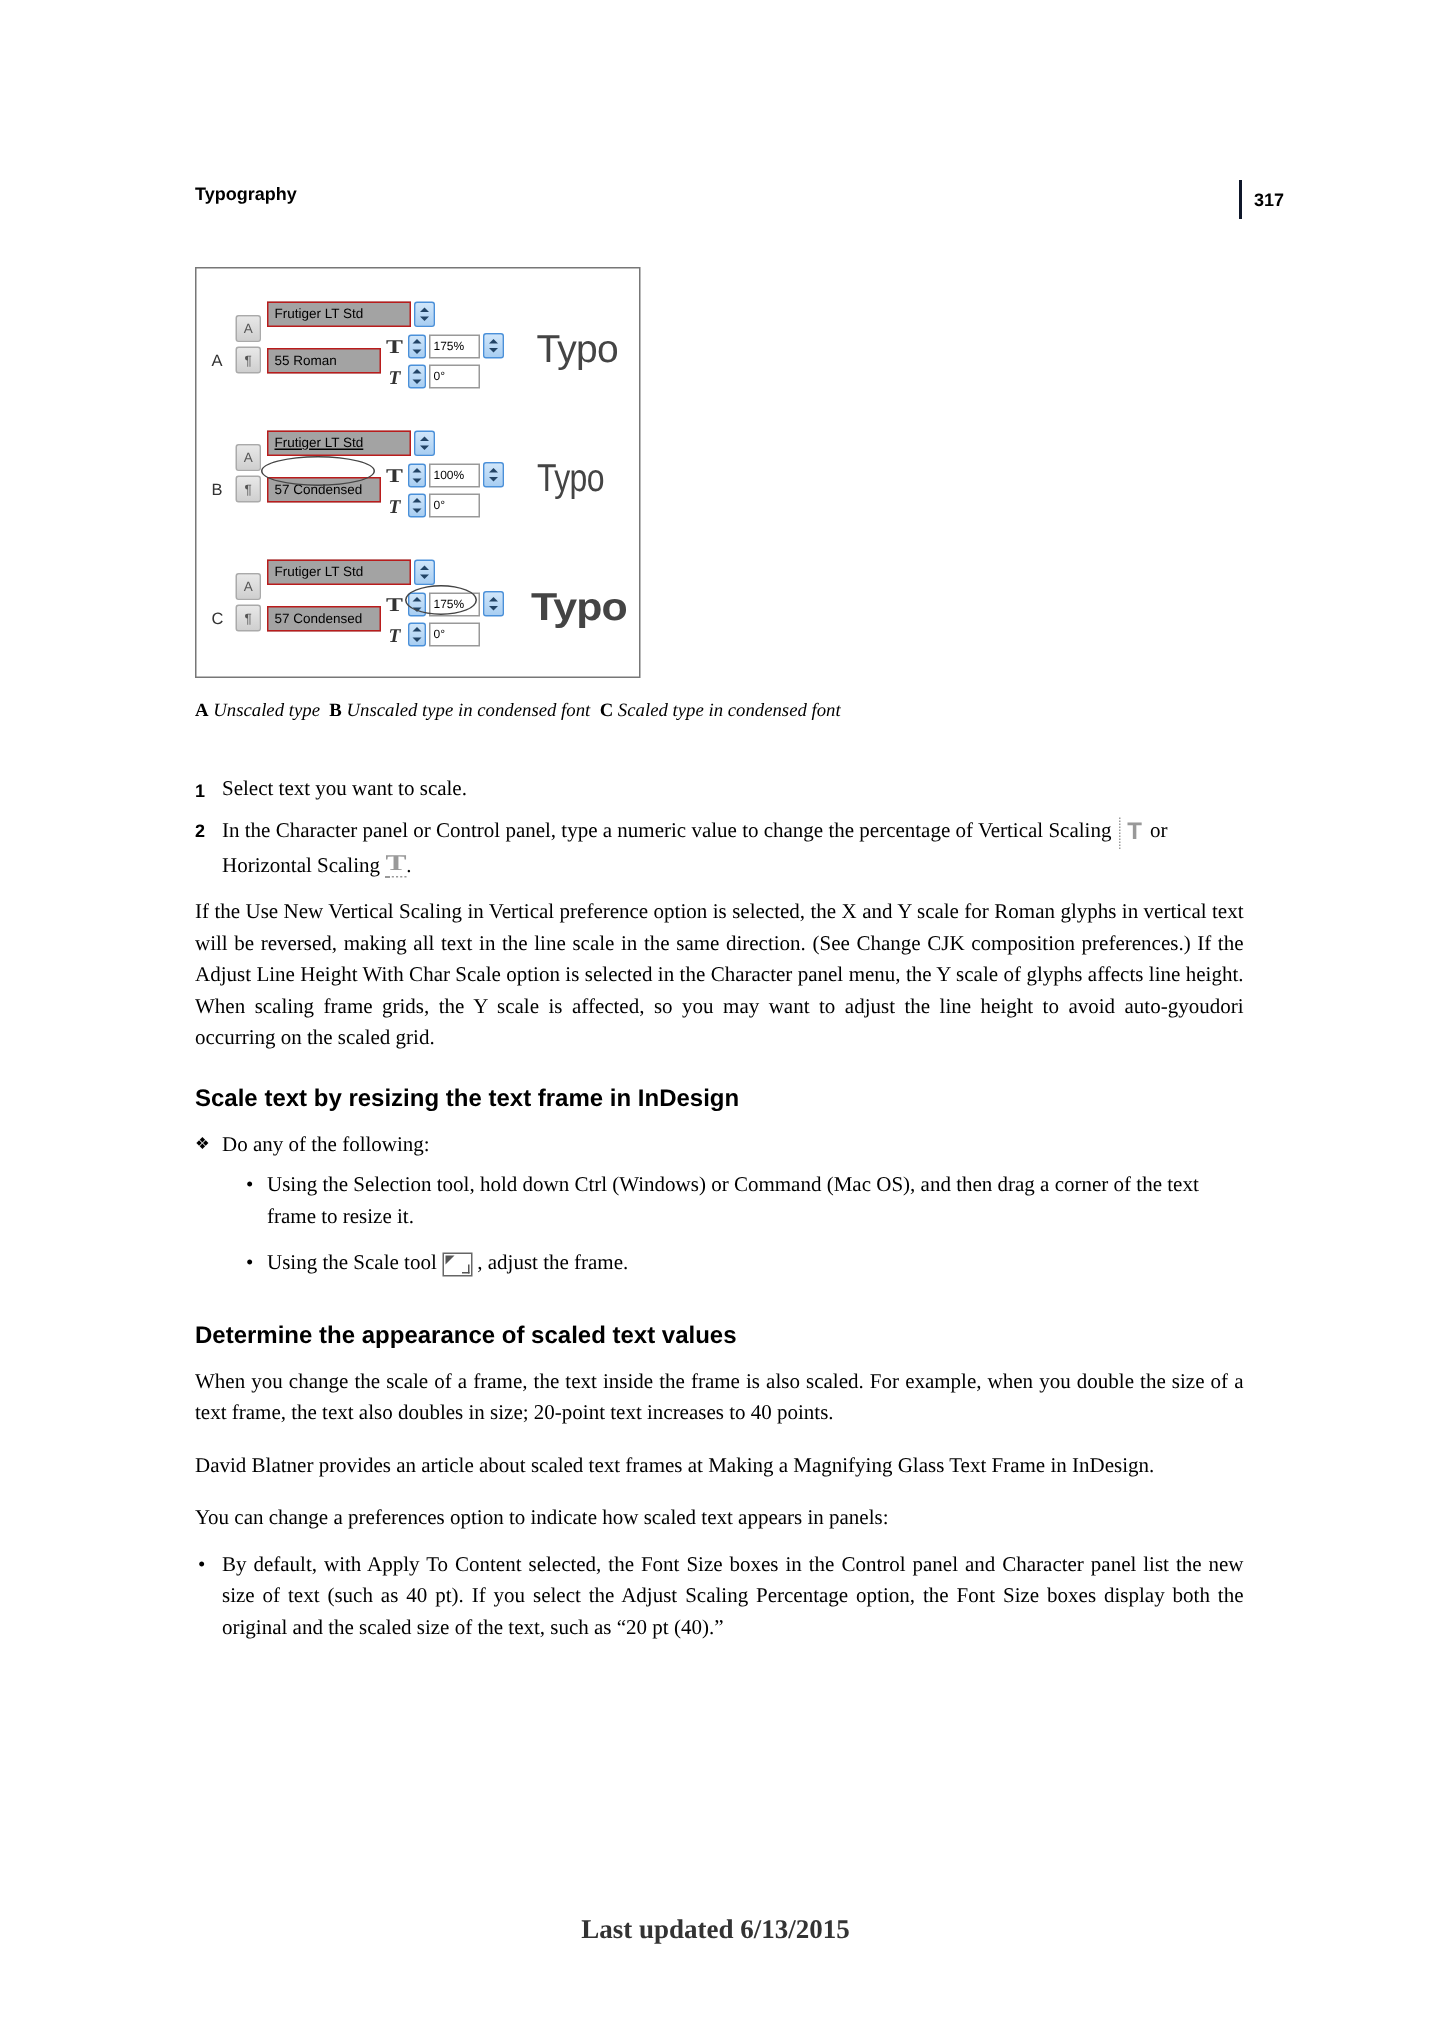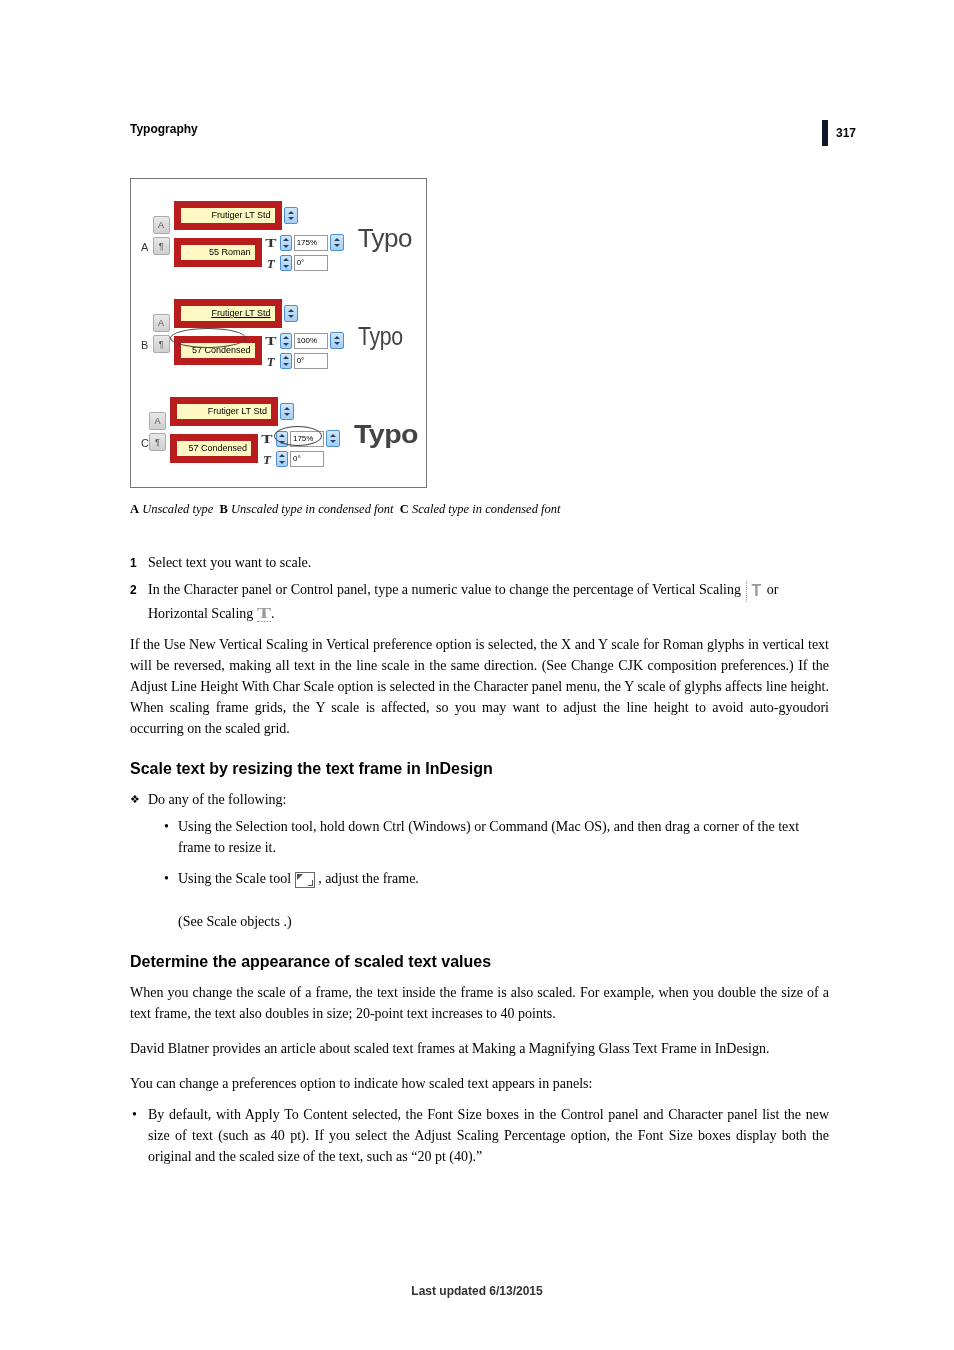--- a/index.html
+++ b/index.html
@@ -15,21 +15,21 @@
     width: 954px;
     height: 1350px;
     position: relative;
     box-sizing: border-box;
     padding: 120px 125px 60px 130px;
   }
   .page-number-box {
     position: absolute;
     top: 120px;
     right: 98px;
-    border-left: 6px solid #0f172a;
+    border-left: 2px solid #0f172a;
     padding: 4px 0 4px 8px;
     font-family: "Myriad Pro", Arial, sans-serif;
     font-size: 12px;
     font-weight: bold;
   }
   .header-section {
     font-family: "Myriad Pro", Arial, sans-serif;
     font-size: 12px;
     font-weight: bold;
     margin-bottom: 40px;
@@ -74,28 +74,27 @@
   .panel {
     flex: 1;
   }
   .panel-row {
     display: flex;
     align-items: center;
     gap: 2px;
     margin-bottom: 2px;
   }
   .font-field {
-    border: 7px solid #b91c1c;
+    border: 1px solid #b91c1c;
     height: 15px;
     font-family: Arial, sans-serif;
     font-size: 9px;
     padding: 0 4px;
     line-height: 15px;
-    background: #fef9c3;
-    text-align: right;
+    background: #a3a3a3;
   }
   .font-field.long { width: 86px; }
   .font-field.med { width: 66px; }
   .dd-btn {
     width: 12px;
     height: 15px;
     border: 1px solid #4a90d9;
     background: linear-gradient(#d0e6fa, #a8cef2);
     border-radius: 2px;
     position: relative;
@@ -327,23 +326,23 @@
     width: 4px; height: 5px;
     border-right: 1px solid #555;
     border-bottom: 1px solid #555;
   }
   .footer {
     position: absolute;
     bottom: 50px;
     left: 0;
     width: 100%;
     text-align: center;
-    font-family: Liberation Sans, sans-serif;
-    font-weight: bold;
-    font-size: 12px;
+    font-family: Liberation Serif, serif;
+    font-weight: bold;
+    font-size: 18px;
     color: #333;
   }
 </style>
 </head>
 <body>
 
 <div class="page">
   <div class="page-number-box">317</div>
   <div class="header-section">Typography</div>
 
@@ -469,23 +468,20 @@
   <div class="diamond-bullet">
     <span class="b">❖</span>
     <span>Do any of the following:</span>
   </div>
   <ul class="sub-bullets">
     <li>Using the Selection tool, hold down Ctrl (Windows) or Command (Mac OS), and then drag a corner of the text frame to resize it.</li>
     <li>
       <span>Using the Scale tool </span><span class="icon-scale-tool"></span><span> , adjust the frame.</span>
     </li>
   </ul>
-  <div class="sub-sub">
-    <span>(See </span><a class="doclink" href="#">Scale objects</a><span> .)</span>
-  </div>
 
   <div class="h3">Determine the appearance of scaled text values</div>
   <p class="body-p">When you change the scale of a frame, the text inside the frame is also scaled. For example, when you double the size of a text frame, the text also doubles in size; 20-point text increases to 40 points.</p>
   <p class="body-p">
     <span>David Blatner provides an article about scaled text frames at </span><a class="doclink" href="#">Making a Magnifying Glass Text Frame in InDesign</a><span>.</span>
   </p>
   <p class="body-p" style="margin-bottom:10px;">You can change a preferences option to indicate how scaled text appears in panels:</p>
   <ul class="top-bullet">
     <li>By default, with Apply To Content selected, the Font Size boxes in the Control panel and Character panel list the new size of text (such as 40 pt). If you select the Adjust Scaling Percentage option, the Font Size boxes display both the original and the scaled size of the text, such as “20 pt (40).”</li>
   </ul>

